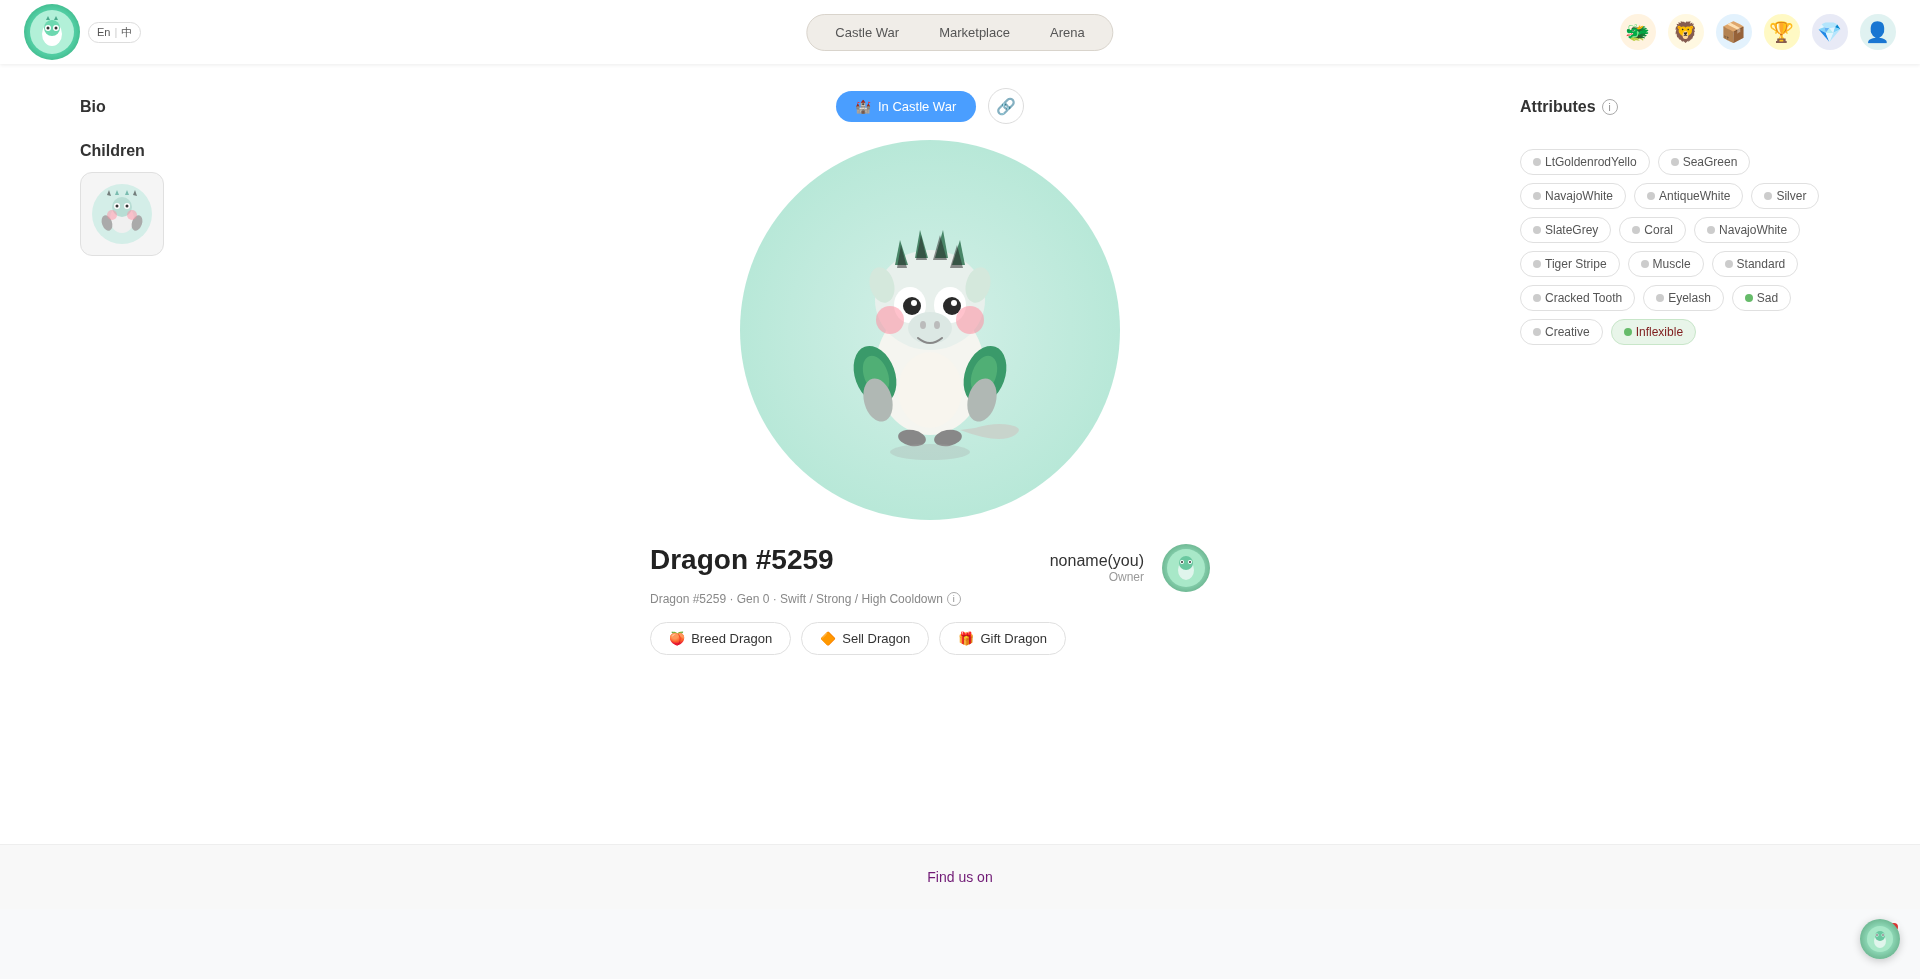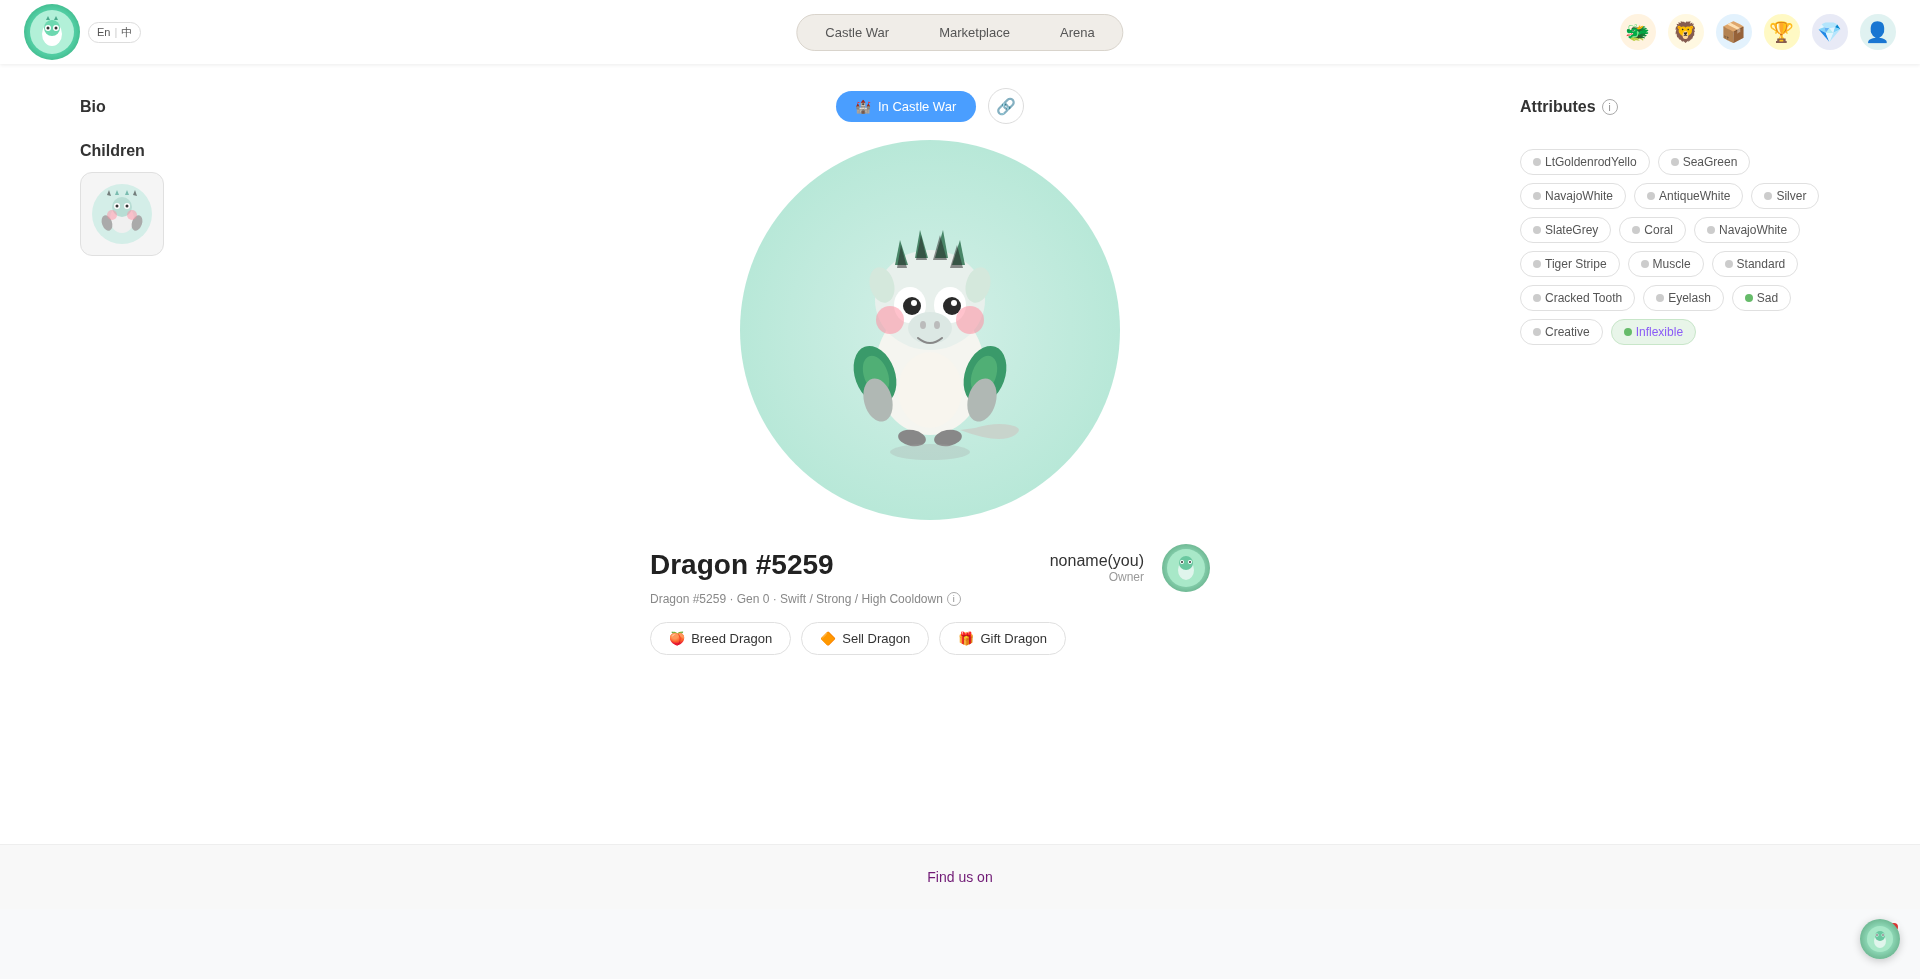--- a/index.html
+++ b/index.html
@@ -24,21 +24,21 @@
       display: flex; align-items: center; justify-content: center;
       font-size: 22px;
     }
     .lang-switcher {
       display: flex; align-items: center; gap: 2px;
       border: 1px solid #ddd; border-radius: 12px; padding: 2px 8px;
       font-size: 11px; color: #555; cursor: pointer;
     }
     .nav-center {
       position: absolute; left: 50%; transform: translateX(-50%);
-      display: flex; gap: 10px;
+      display: flex; gap: 0;
       background: #f0ede8;
       border-radius: 20px;
       padding: 4px 8px;
       border: 1px solid #d9d4cc;
     }
     .nav-item {
       padding: 6px 20px;
       font-size: 13px;
       color: #555;
       cursor: pointer;
@@ -121,41 +121,41 @@
     
     .owner-area { text-align: right; }
     .owner-name { font-size: 16px; color: #333; }
     .owner-label { font-size: 12px; color: #999; }
     .owner-avatar {
       width: 48px; height: 48px; border-radius: 50%;
       background: radial-gradient(circle, #9ee8c8 30%, #4f9870 100%);
       display: inline-flex; align-items: center; justify-content: center;
       font-size: 22px; margin-left: 10px;
     }
-    .dragon-name-row { display: flex; justify-content: space-between; align-items: center; }
+    .dragon-name-row { display: flex; justify-content: space-between; align-items: flex-start; }
 
     
     .attr-header { display: flex; align-items: center; gap: 6px; margin-bottom: 33px; }
     .attr-title { font-size: 16px; font-weight: 600; color: #333; }
     .attr-info { width: 16px; height: 16px; border-radius: 50%; border: 1px solid #aaa; display: inline-flex; align-items: center; justify-content: center; font-size: 10px; color: #888; cursor: pointer; }
     .attr-tags { display: flex; flex-wrap: wrap; gap: 8px; }
     .attr-tag {
       border: 1px solid #e0e0e0;
       border-radius: 16px;
       padding: 5px 12px;
       font-size: 12px;
       color: #555;
       background: #fff;
       display: flex; align-items: center; gap: 4px;
       white-space: nowrap;
     }
     .attr-tag.highlight {
       background: #e8f5e9;
       border-color: #c8e6c9;
-      color: #8b5cf6;
+      color: #7f1d1d;
     }
     .attr-dot { width: 8px; height: 8px; border-radius: 50%; background: #ccc; flex-shrink: 0; }
     .attr-dot.green { background: #66bb6a; }
 
     
     .footer {
       background: #f8f8f8;
       border-top: 1px solid #eee;
       padding: 24px 80px;
       text-align: center;

